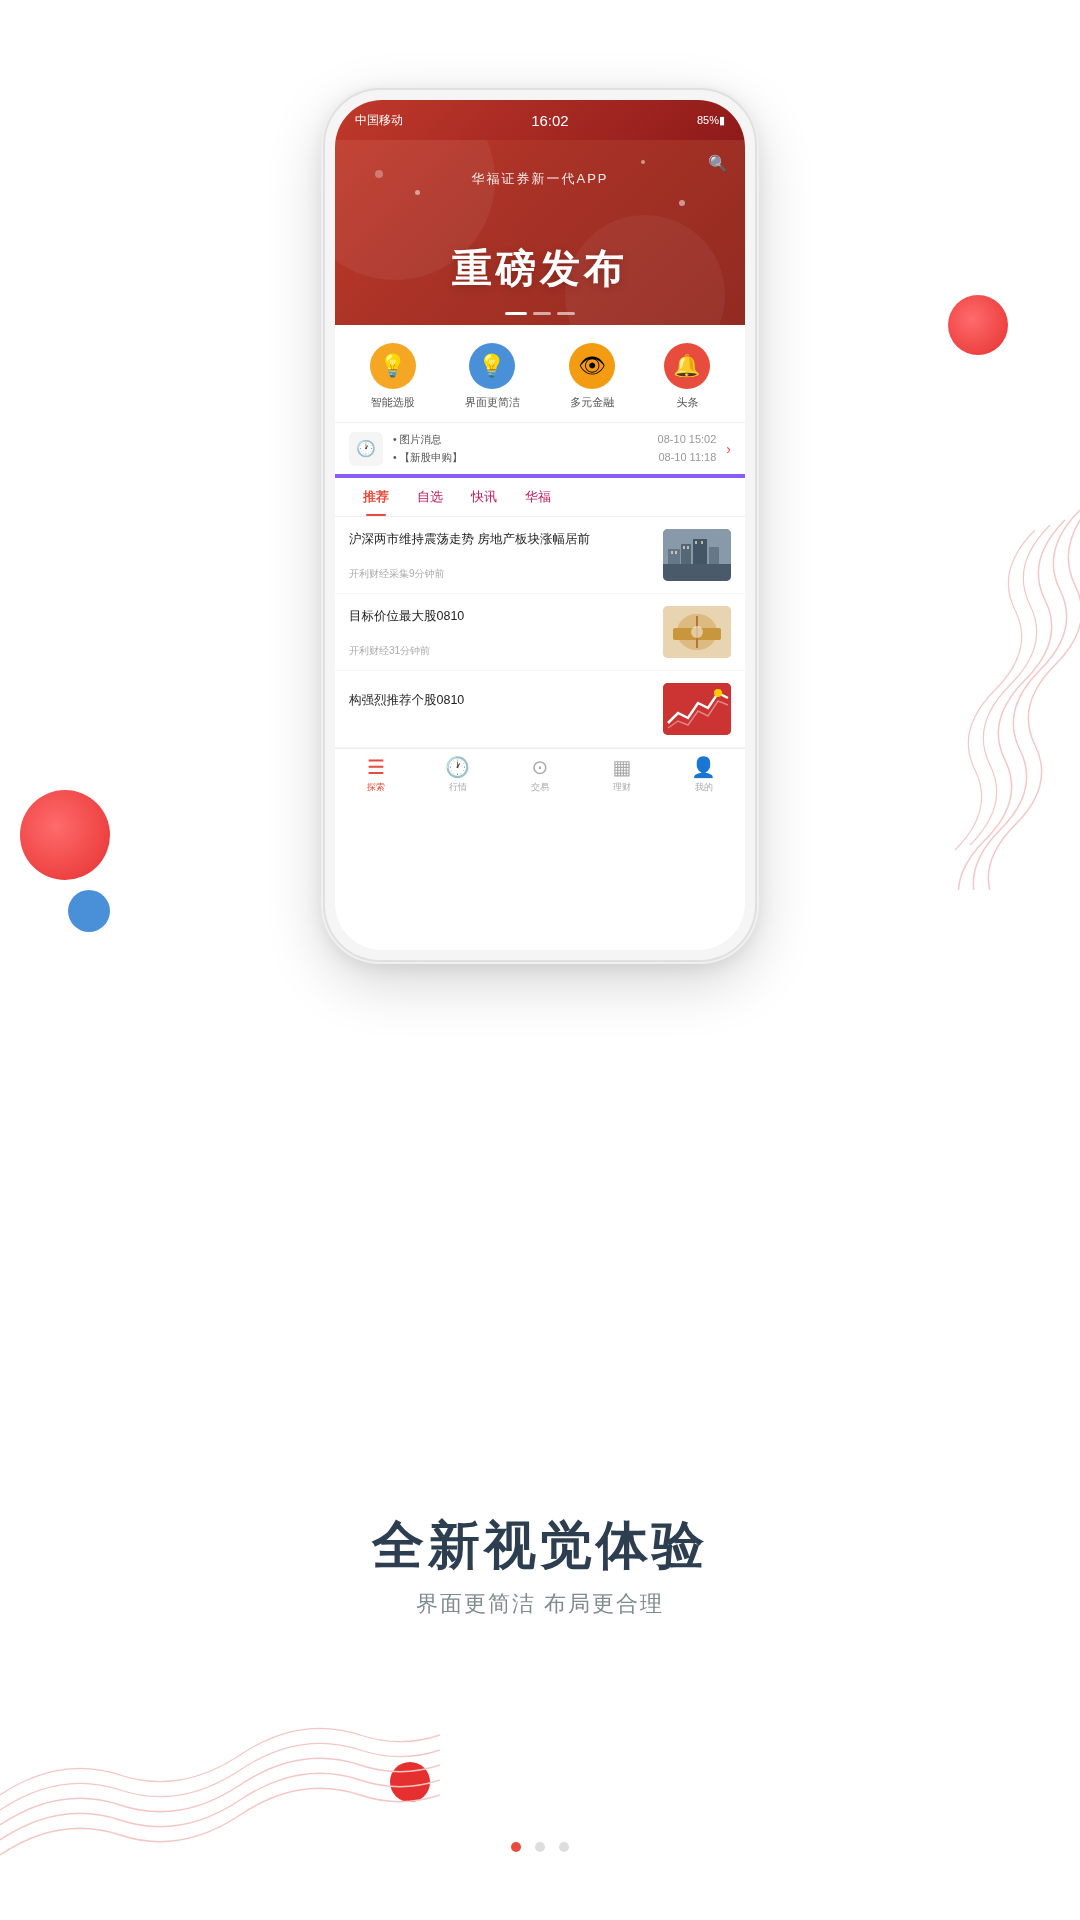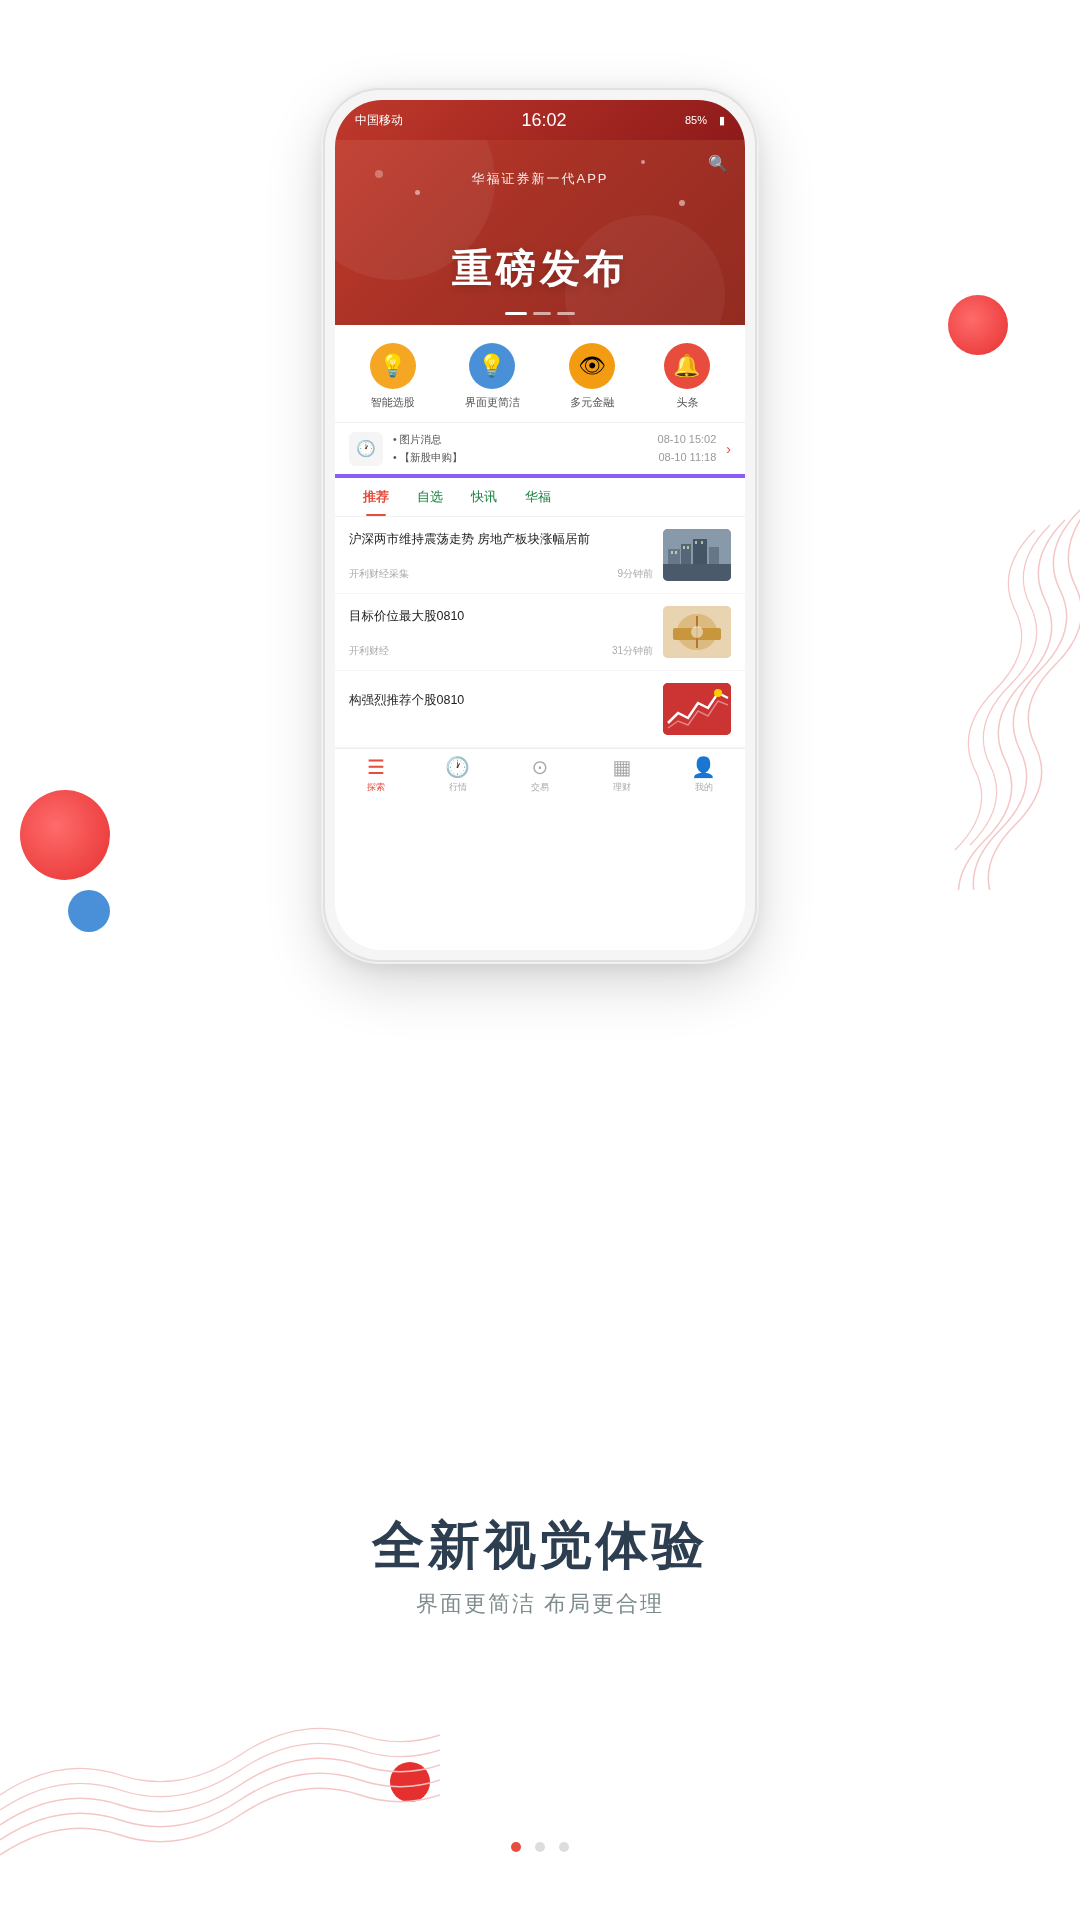--- a/index.html
+++ b/index.html
@@ -100,22 +100,22 @@
       height: 40px;
       background: linear-gradient(135deg, #c0392b 0%, #8e1a1a 100%);
       display: flex;
       align-items: center;
       justify-content: space-between;
       padding: 0 20px;
       color: white;
       font-size: 13px;
     }
     .status-left { font-size: 12px; }
-    .status-center { font-size: 18px; font-weight: 500; }
-    .status-right { display: flex; align-items: center; gap: 12px; font-size: 11px; }
+    .status-center { font-size: 15px; font-weight: 500; }
+    .status-right { display: flex; align-items: center; gap: 0; font-size: 11px; }
 
     
     .hero-banner {
       background: linear-gradient(135deg, #c0392b 0%, #a93226 40%, #922b21 100%);
       height: 185px;
       position: relative;
       display: flex;
       flex-direction: column;
       align-items: center;
       justify-content: center;
@@ -246,21 +246,21 @@
     .content-tabs {
       display: flex;
       border-top: 4px solid #8b5cf6;
       border-bottom: 1px solid #f0f0f0;
       background: #fff;
       padding: 0 14px;
     }
     .tab-item {
       padding: 10px 14px;
       font-size: 13px;
-      color: #15803d;
+      color: #be185d;
       position: relative;
       cursor: pointer;
     }
     .tab-item.active {
       color: #e74c3c;
       font-weight: 600;
     }
     .tab-item.active::after {
       content: '';
       position: absolute;
@@ -282,21 +282,21 @@
     }
     .news-content { flex: 1; }
     .news-title {
       font-size: 12.5px;
       color: #222;
       line-height: 1.5;
       font-weight: 500;
     }
     .news-meta {
       display: flex;
-      justify-content: space-between;
+      justify-content: flex-start;
       margin-top: 18px;
     }
     .news-source { font-size: 10px; color: #aaa; }
     .news-time { font-size: 10px; color: #aaa; }
     .news-thumb {
       width: 68px; height: 52px;
       border-radius: 5px;
       object-fit: cover;
       flex-shrink: 0;
       background: #ddd;

